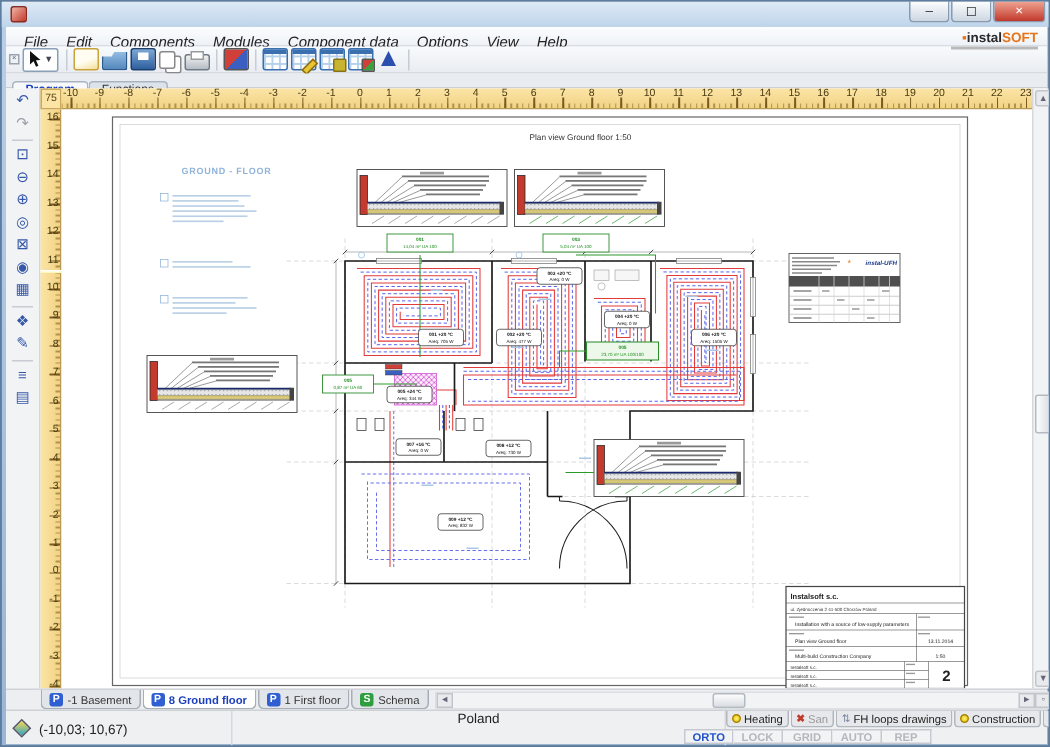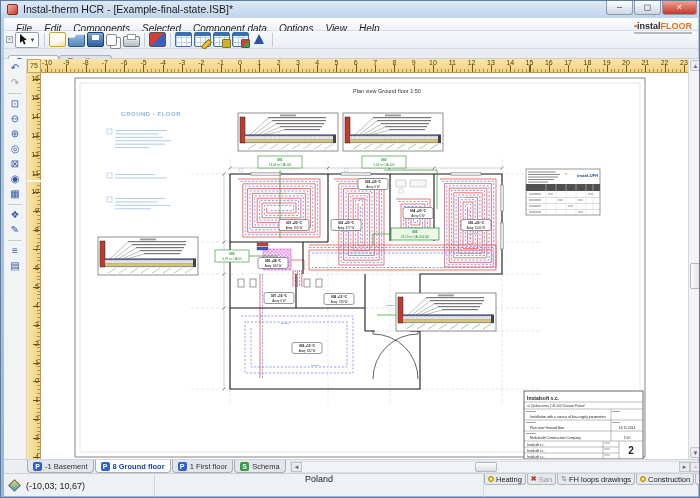--- a/index.html
+++ b/index.html
@@ -87,29 +87,28 @@
   .tog:first-child{border-left:1px solid #c6cad0;}
   .tog.on{color:#2255cc;}
   svg text{font-family:"Liberation Sans",sans-serif;}
 </style>
 </head>
 <body>
 
 <div class="win">
   <div class="titlebar">
     <span class="appicon"></span>
-    <span class="wtitle">Instal-therm HCR - [Example-final-state.ISB]*</span>
     <span class="winbtns">
       <span class="wb">–</span>
       <span class="wb">◻</span>
       <span class="wb close">×</span>
     </span>
   </div>
   <div class="client">
-    <div class="menubar" id="menubar"><span class="menuitem">File</span><span class="menuitem">Edit</span><span class="menuitem">Components</span><span class="menuitem">Selected</span><span class="menuitem">Component data</span><span class="menuitem">Options</span><span class="menuitem">View</span><span class="menuitem">Help</span></div>
+    <div class="menubar" id="menubar"><span class="menuitem">File</span><span class="menuitem">Edit</span><span class="menuitem">Components</span><span class="menuitem">Modules</span><span class="menuitem">Component data</span><span class="menuitem">Options</span><span class="menuitem">View</span><span class="menuitem">Help</span></div>
     <div class="toolbar">
       <span class="collapser">×</span>
       <span class="selbtn">
         <svg width="9" height="11" viewBox="0 0 9 11">
             <polygon points="1,0 1,9 3.4,6.8 5,10.5 6.6,9.8 5,6.2 8,6" fill="#111"></polygon>
           </svg>
         <span class="dd">▼</span>
       </span>
       <span class="tsep"></span>
       <span id="tb-icons" style="display:flex;align-items:center;">
@@ -537,19 +536,26 @@
           </span>
           <span class="ltab">
             <span class="bulb"></span>
             <span>Construction</span>
           </span>
           <span class="ltab">
             <span class="bulb"></span>
             <span>File</span>
           </span>
         </div>
+      <div class="toggles" id="toggles">
+          <span class="tog on">ORTO</span>
+          <span class="tog">LOCK</span>
+          <span class="tog">GRID</span>
+          <span class="tog">AUTO</span>
+          <span class="tog">REP</span>
+        </div>
     </div>
   </div>
   <div class="logo" style="position:absolute;right:7px;top:18px;">
-    <span class="l1"><span style="color:#e87417;">▪</span>instal<b>FLOOR</b></span>
+    <span class="l1"><span style="color:#e87417;">▪</span>instal<b>SOFT</b></span>
     <span class="tag"></span>
   </div>
 </div>
 
 </body></html>

